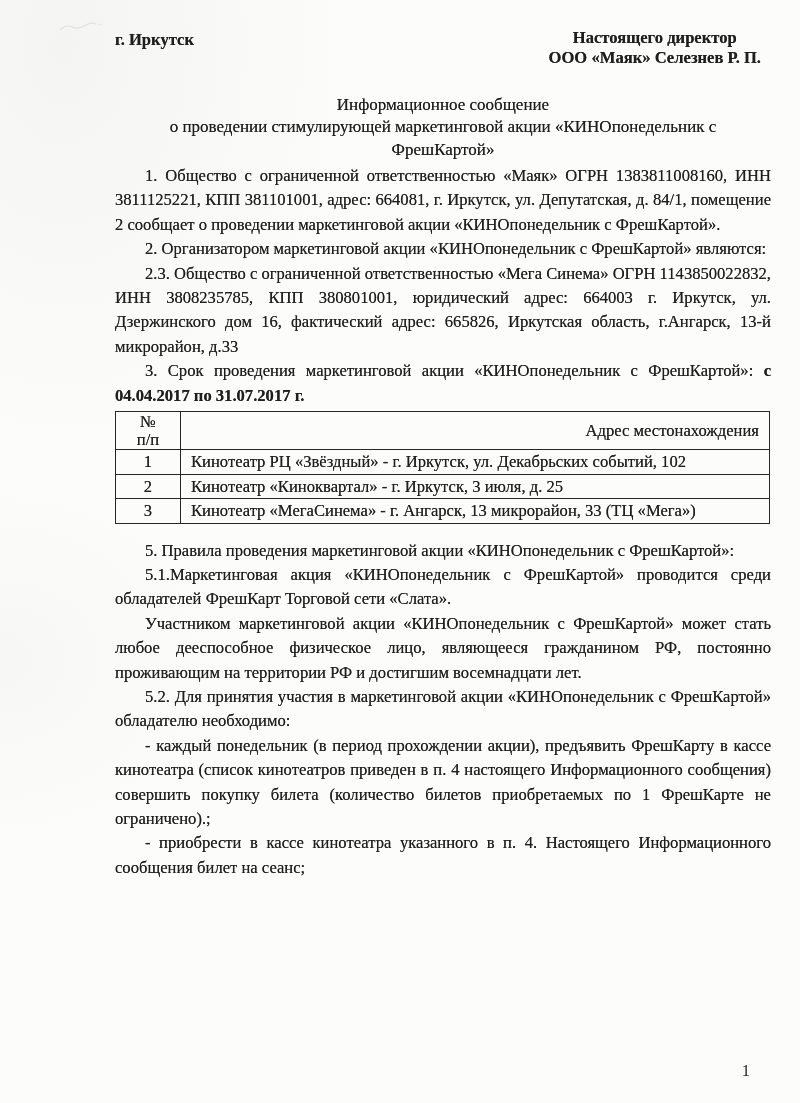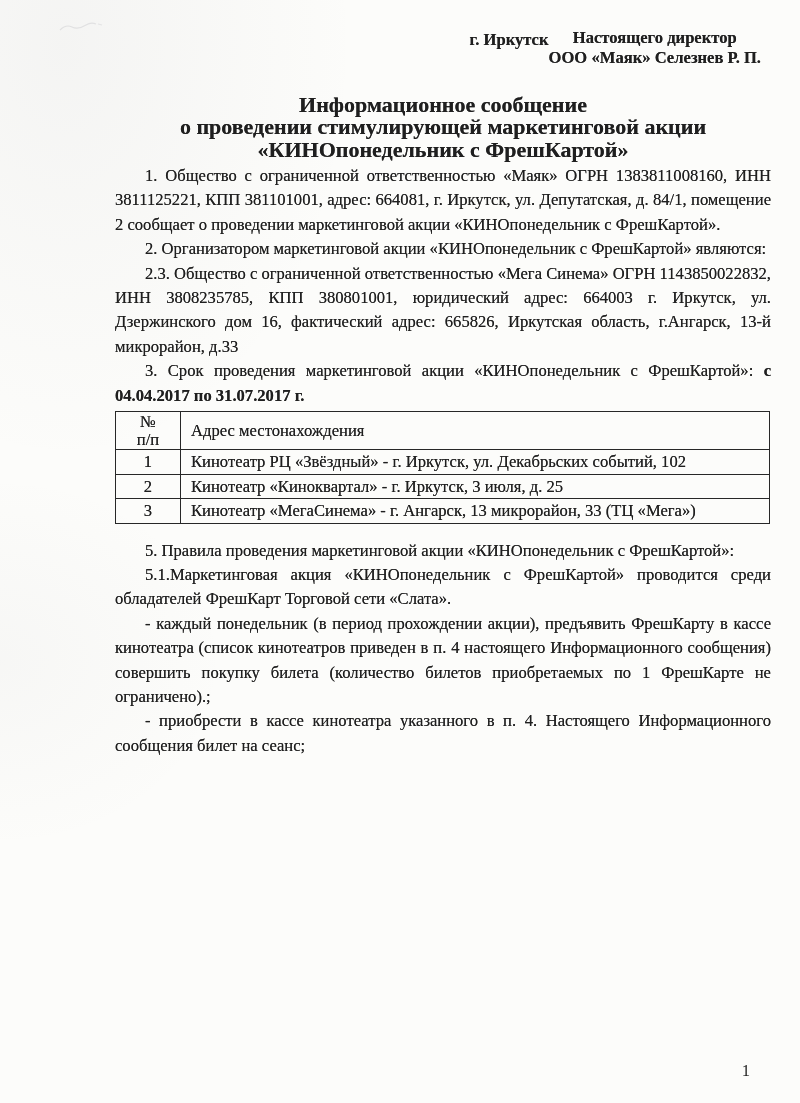--- a/index.html
+++ b/index.html
@@ -19,50 +19,50 @@
       #fcfcfa;
   }
   .smudge {
     position: absolute; left: 58px; top: 16px; opacity: .55;
   }
   .content {
     position: absolute; left: 115px; top: 26px; width: 656px;
     font-size: 16.6px; line-height: 24.4px;
     text-shadow: 0 0 0.5px rgba(35,35,35,.8);
   }
-  .hdr { display: flex; justify-content: flex-end; align-items: flex-start; }
+  .hdr { display: flex; justify-content: space-between; align-items: flex-start; }
   .city { font-weight: 700; padding-top: 2px; }
   .approve {
     font-weight: 700; text-align: center;
     line-height: 20.4px; margin-right: 10px; padding-top: 2px;
   }
   .title {
-    font-weight: 700; text-align: center;
-    font-size: 22px; line-height: 22.4px;
+    font-weight: 400; text-align: center;
+    font-size: 17px; line-height: 22.4px;
     max-width: 592px; margin: 25px auto 0 auto;
   }
   .body-text { margin-top: 3px; }
   p.para {
     margin: 0; text-indent: 30px;
     text-align: justify;
   }
   b.dates { font-weight: 700; }
   table.loc {
     border-collapse: collapse; width: 655px;
     margin: 3px 0 15px 0;
     table-layout: fixed;
   }
   table.loc th, table.loc td {
     border: 1.6px solid #272727;
     font-weight: 400; font-size: 16.6px;
     padding: 0 10px;
     vertical-align: middle;
   }
   th.numcol, td.numcol { width: 44px; text-align: center; padding: 0 2px; }
-  th.addrhead { text-align: left; height: 37px; line-height: 19px; }
+  th.addrhead { text-align: right; height: 37px; line-height: 19px; }
   th.numhead { line-height: 18px; font-size: 16px; }
   td.rowcell { height: 23.5px; line-height: 21px; }
   .pagenum {
     position: absolute; right: 50px; bottom: 22px;
     font-size: 16.6px;
   }
 </style>
 </head>
 <body>
 
@@ -115,20 +115,22 @@
           </tr>
           <tr>
             <td class="numcol rowcell">3</td>
             <td class="rowcell">Кинотеатр «МегаСинема» - г. Ангарск, 13 микрорайон, 33 (ТЦ «Мега»)</td>
           </tr>
         </tbody>
       </table>
 
       <p class="para">5. Правила проведения маркетинговой акции «КИНОпонедельник с ФрешКартой»:</p>
       <p class="para">5.1.Маркетинговая акция «КИНОпонедельник с ФрешКартой» проводится среди обладателей ФрешКарт Торговой сети «Слата».</p>
+      <p class="para">Участником маркетинговой акции «КИНОпонедельник с ФрешКартой» может стать любое дееспособное физическое лицо, являющееся гражданином РФ, постоянно проживающим на территории РФ и достигшим восемнадцати лет.</p>
+      <p class="para">5.2.  Для принятия участия в маркетинговой акции «КИНОпонедельник с ФрешКартой» обладателю необходимо:</p>
       <p class="para">- каждый понедельник (в период прохождении акции), предъявить ФрешКарту в кассе кинотеатра (список кинотеатров приведен в п. 4 настоящего Информационного сообщения) совершить покупку билета (количество билетов приобретаемых по 1 ФрешКарте не ограничено).;</p>
       <p class="para">- приобрести в кассе кинотеатра указанного в п. 4. Настоящего Информационного сообщения билет на сеанс;</p>
 
     </div>
 
   </div>
 
   <div class="pagenum">1</div>
 
 </div>

